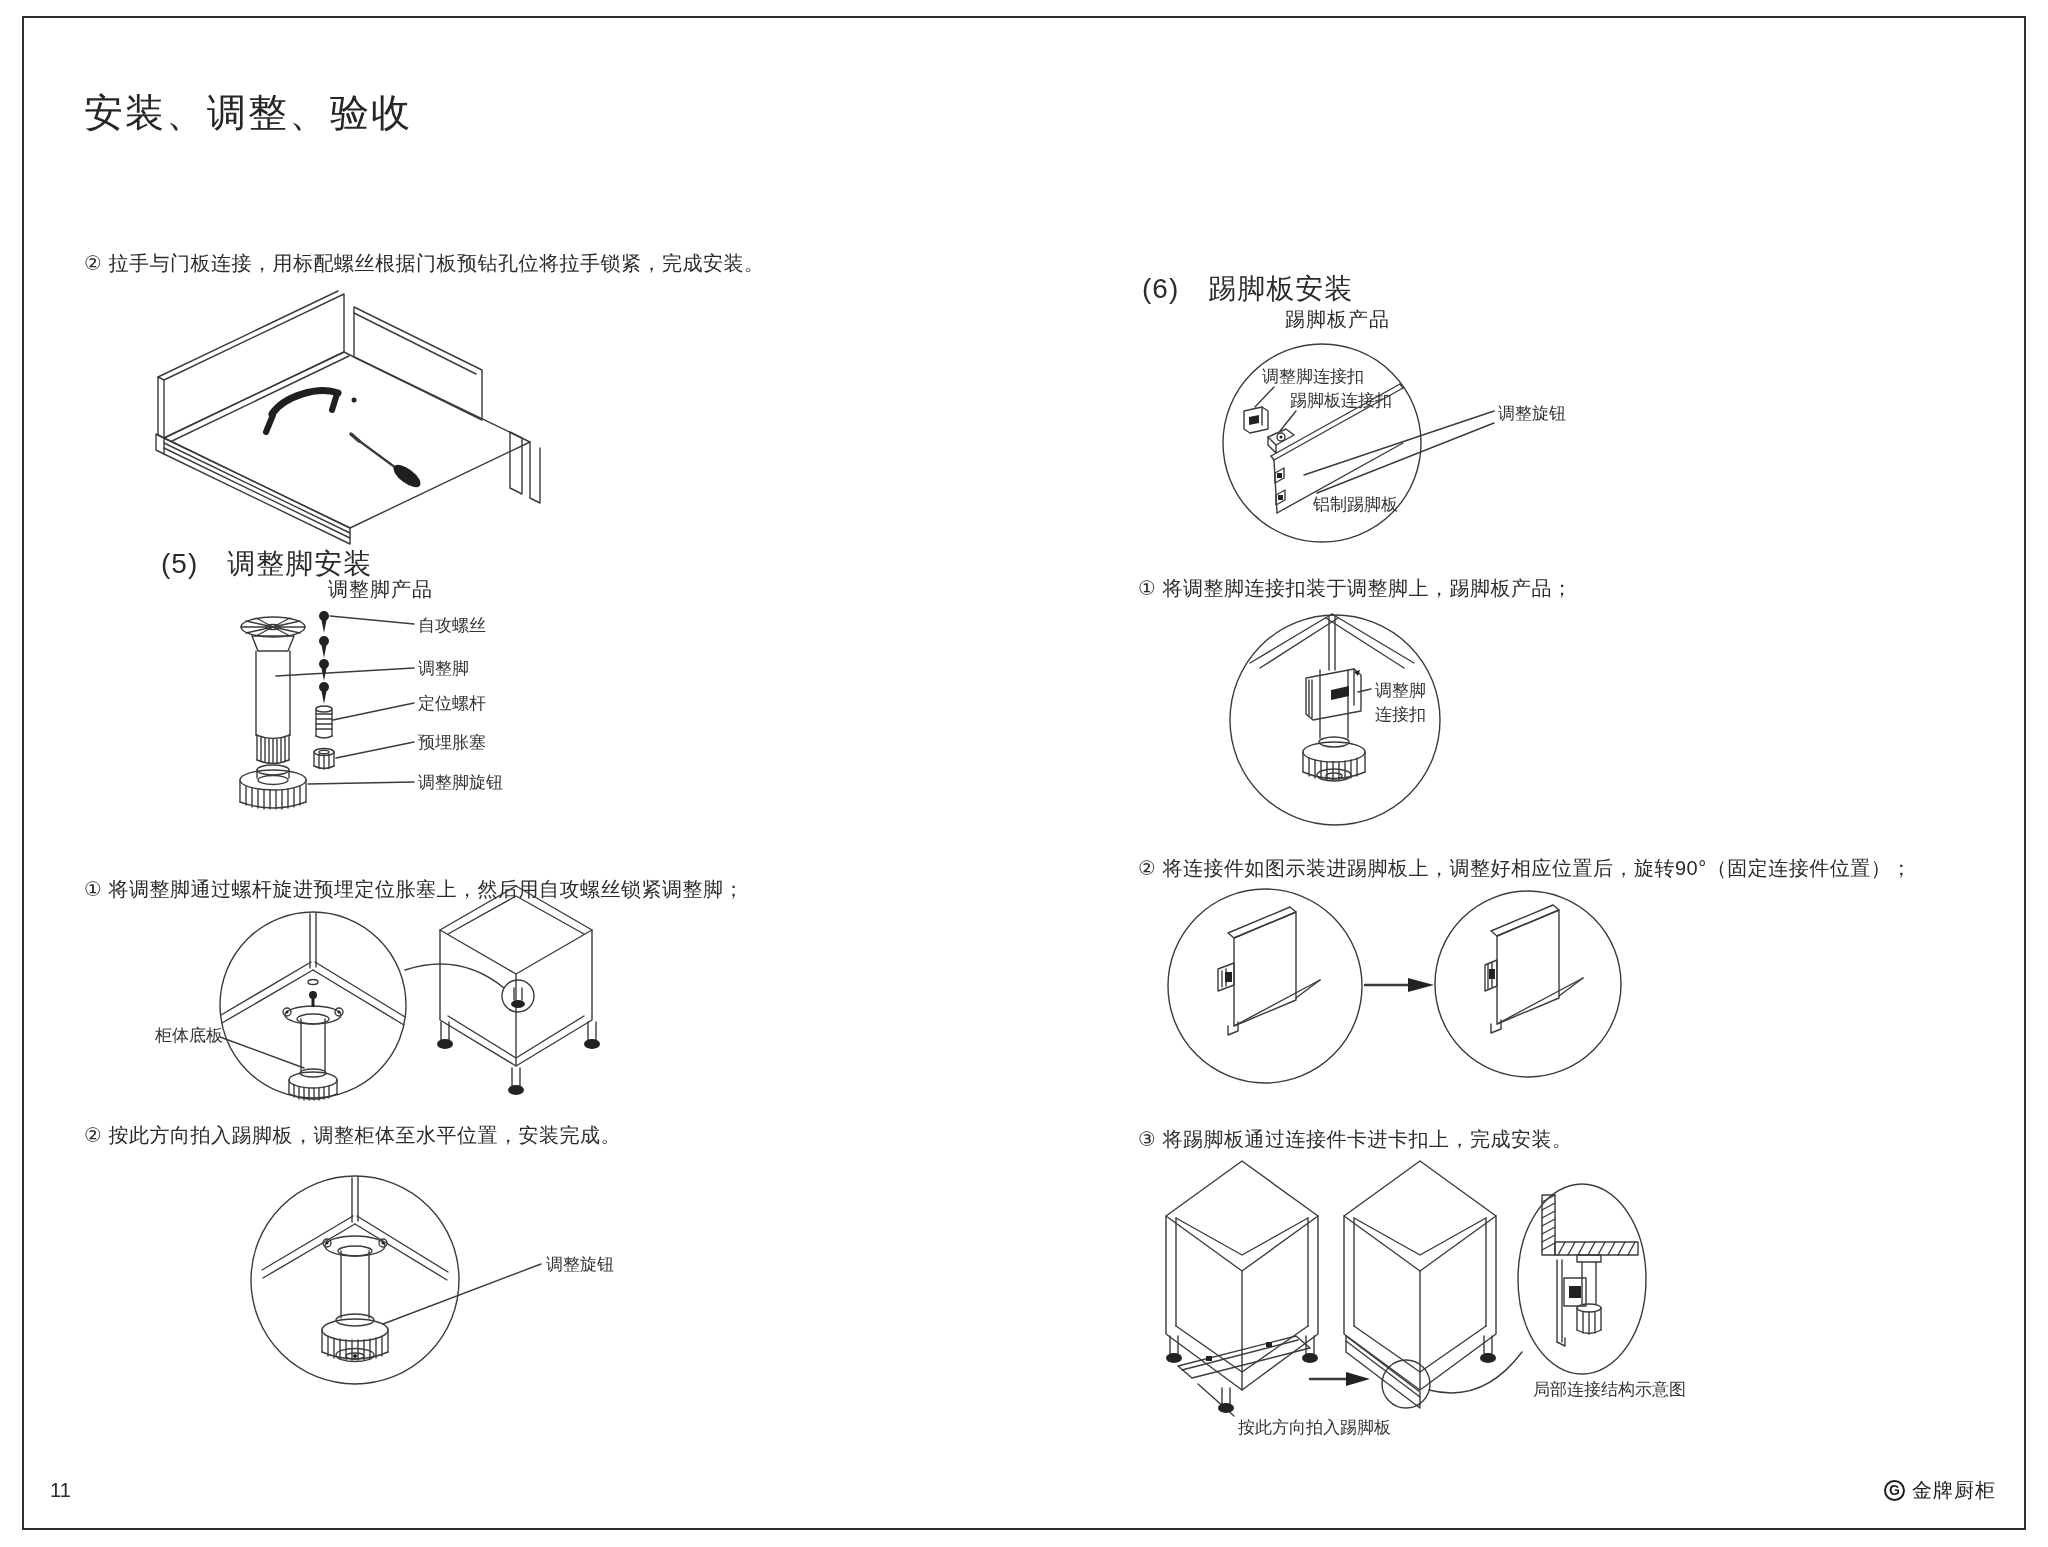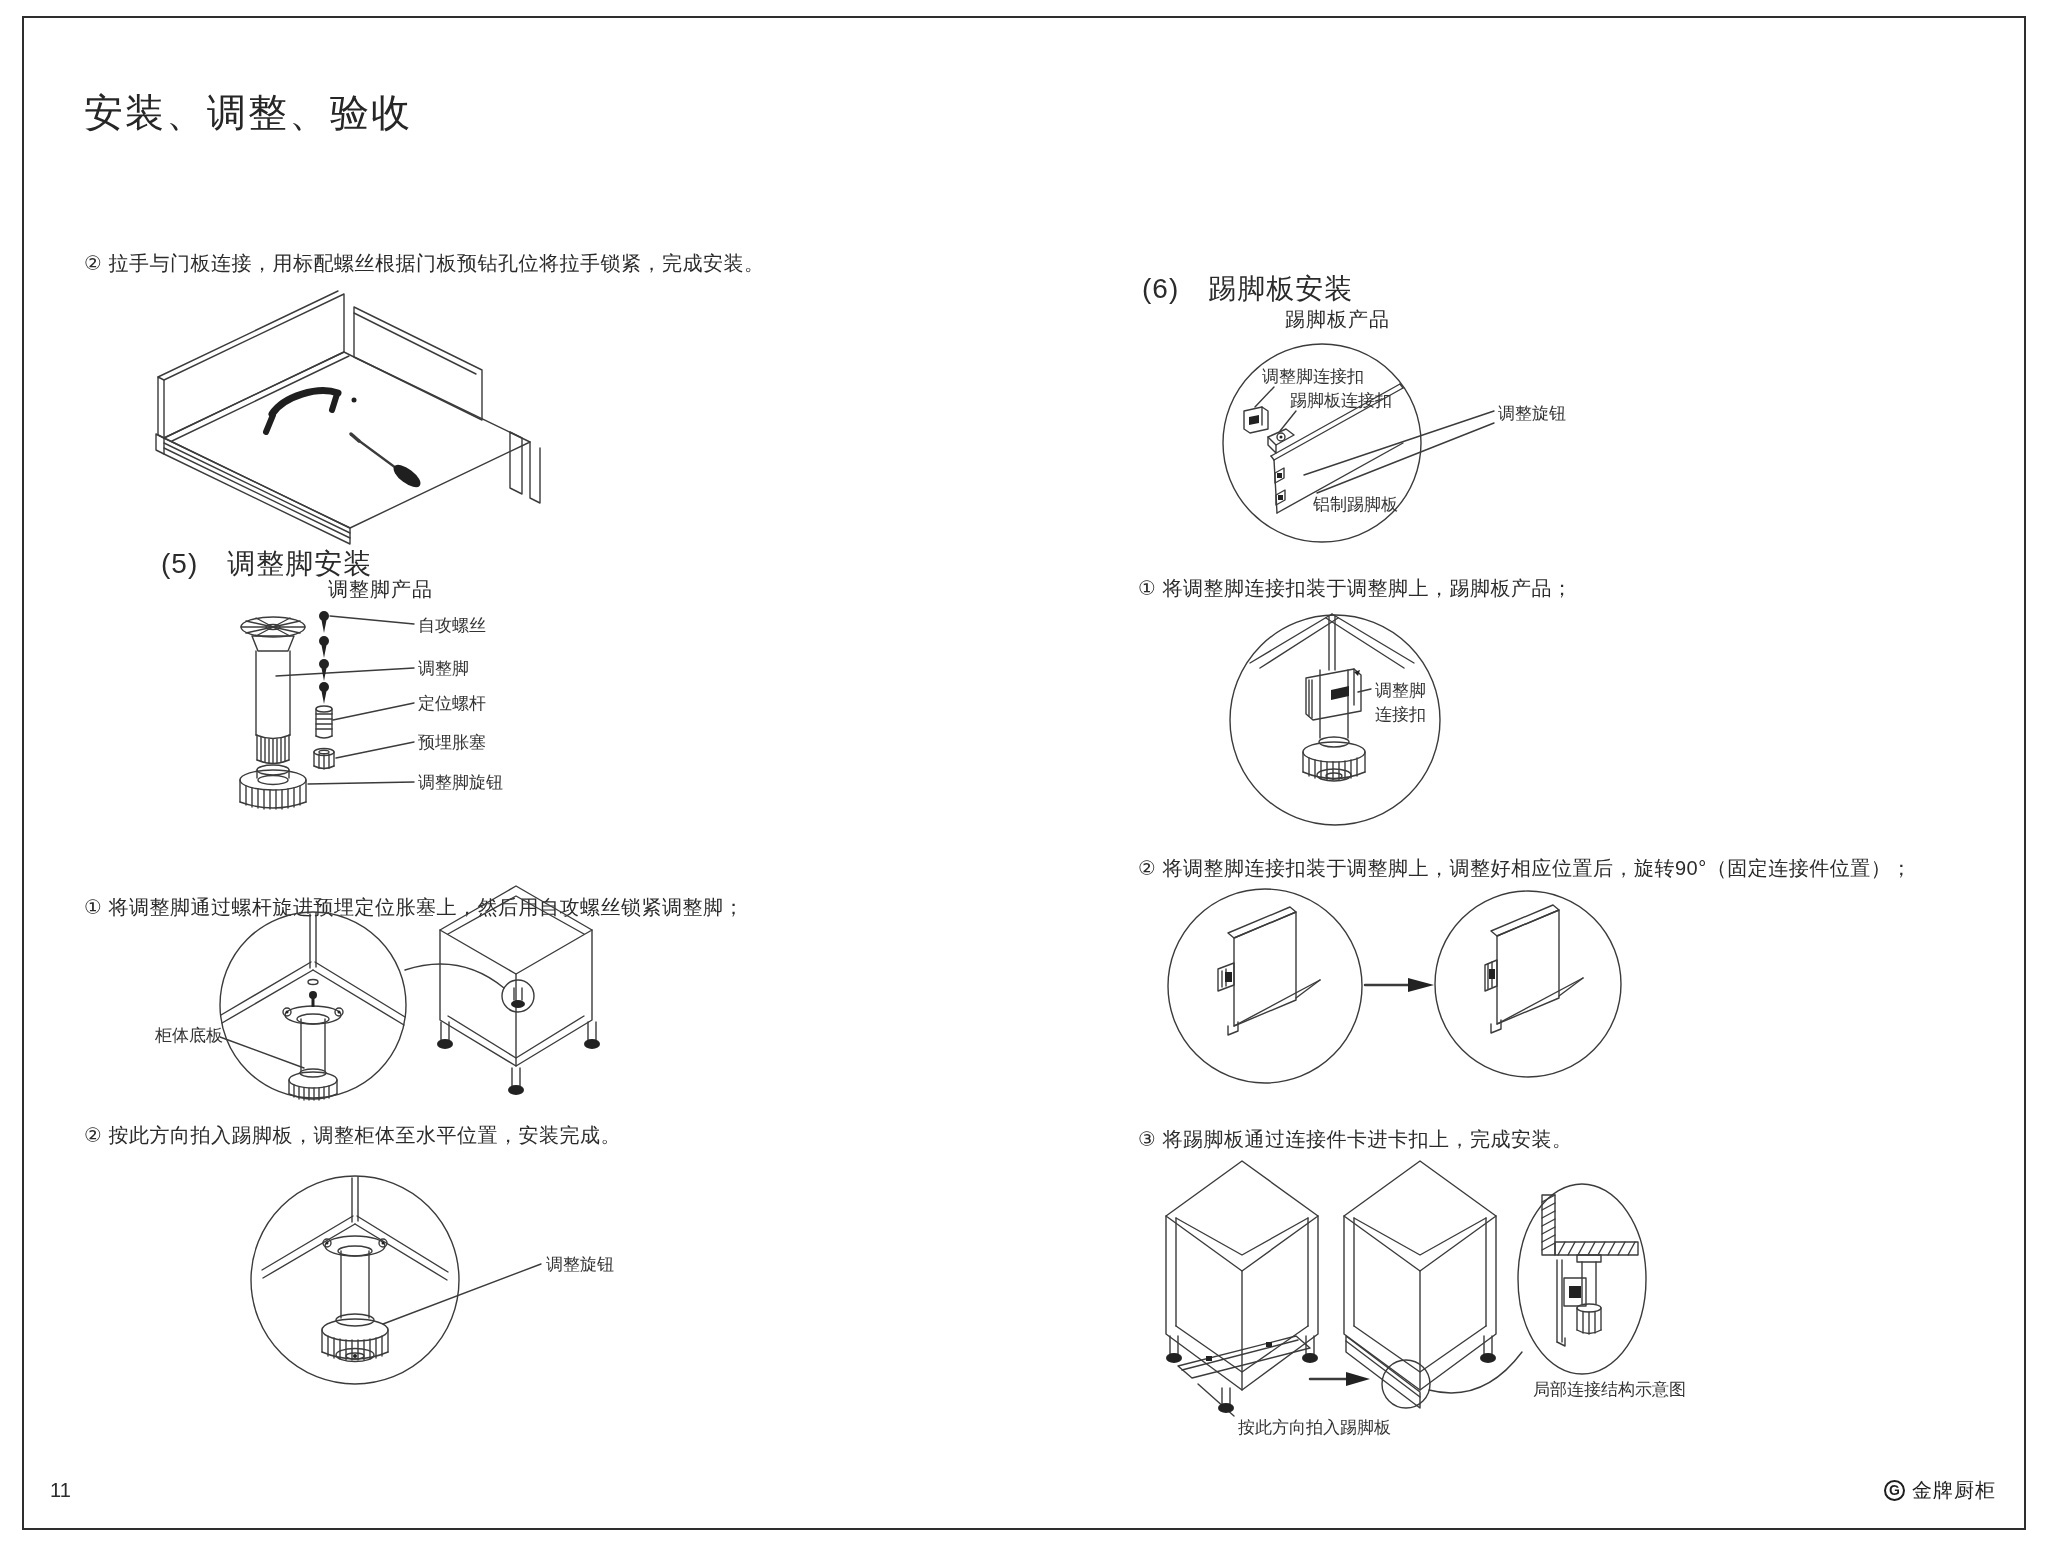--- a/index.html
+++ b/index.html
@@ -137,21 +137,21 @@
     <circle class="dark" cx="84" cy="85" r="5"></circle>
       <polygon class="dark" points="81.5,89 86.5,89 84,102"></polygon>
   </g>
   <text x="178" y="29">自攻螺丝</text>
   <text x="178" y="72">调整脚</text>
   <text x="178" y="107">定位螺杆</text>
   <text x="178" y="146">预埋胀塞</text>
   <text x="178" y="186">调整脚旋钮</text>
 </svg>
 
-<div class="abs step" style="left:84px; top:894px;">① 将调整脚通过螺杆旋进预埋定位胀塞上，然后用自攻螺丝锁紧调整脚；</div>
+<div class="abs step" style="left:84px; top:876px;">① 将调整脚通过螺杆旋进预埋定位胀塞上，然后用自攻螺丝锁紧调整脚；</div>
 
 <svg class="abs" style="left:108px; top:878px;" width="550" height="245" viewBox="0 0 550 245">
   <g class="lineart">
     <circle cx="205" cy="127" r="93"></circle>
     <line x1="202" y1="36" x2="202" y2="90"></line>
       <line x1="208" y1="35" x2="208" y2="89"></line>
     <line x1="205" y1="92" x2="114" y2="145"></line>
       <line x1="203" y1="84" x2="113" y2="137"></line>
     <line x1="205" y1="92" x2="296" y2="147"></line>
       <line x1="207" y1="84" x2="297" y2="139"></line>
@@ -313,21 +313,21 @@
     <ellipse cx="106" cy="169" rx="17" ry="6"></ellipse>
     <ellipse cx="106" cy="170" rx="8" ry="3"></ellipse>
     <line x1="130" y1="86" x2="143" y2="83"></line>
   </g>
   <polygon class="dark" points="103,84 121,80 121,90 103,94"></polygon>
   <polygon class="dark" points="126,66 132,64 130,70"></polygon>
   <text x="147" y="90">调整脚</text>
   <text x="147" y="114">连接扣</text>
 </svg>
 
-<div class="abs step" style="left:1138px; top:855px;">② 将调整脚连接扣装于调整脚上，调整好相应位置后，旋转90°（固定连接件位置）；</div>
+<div class="abs step" style="left:1138px; top:855px;">② 将连接件如图示装进踢脚板上，调整好相应位置后，旋转90°（固定连接件位置）；</div>
 
 <svg class="abs" style="left:1162px; top:885px;" width="650" height="240" viewBox="0 0 650 240">
   <g class="lineart">
     <circle cx="103" cy="101" r="97"></circle>
     <circle cx="366" cy="99" r="93"></circle>
     <line x1="203" y1="100" x2="246" y2="100" stroke-width="2.5"></line>
     <polygon points="66,48 128,22 134,27 72,53"></polygon>
     <polygon points="72,53 134,27 134,115 72,141"></polygon>
     <line x1="72" y1="141" x2="158" y2="95"></line>
     <line x1="134" y1="113" x2="158" y2="95"></line>

